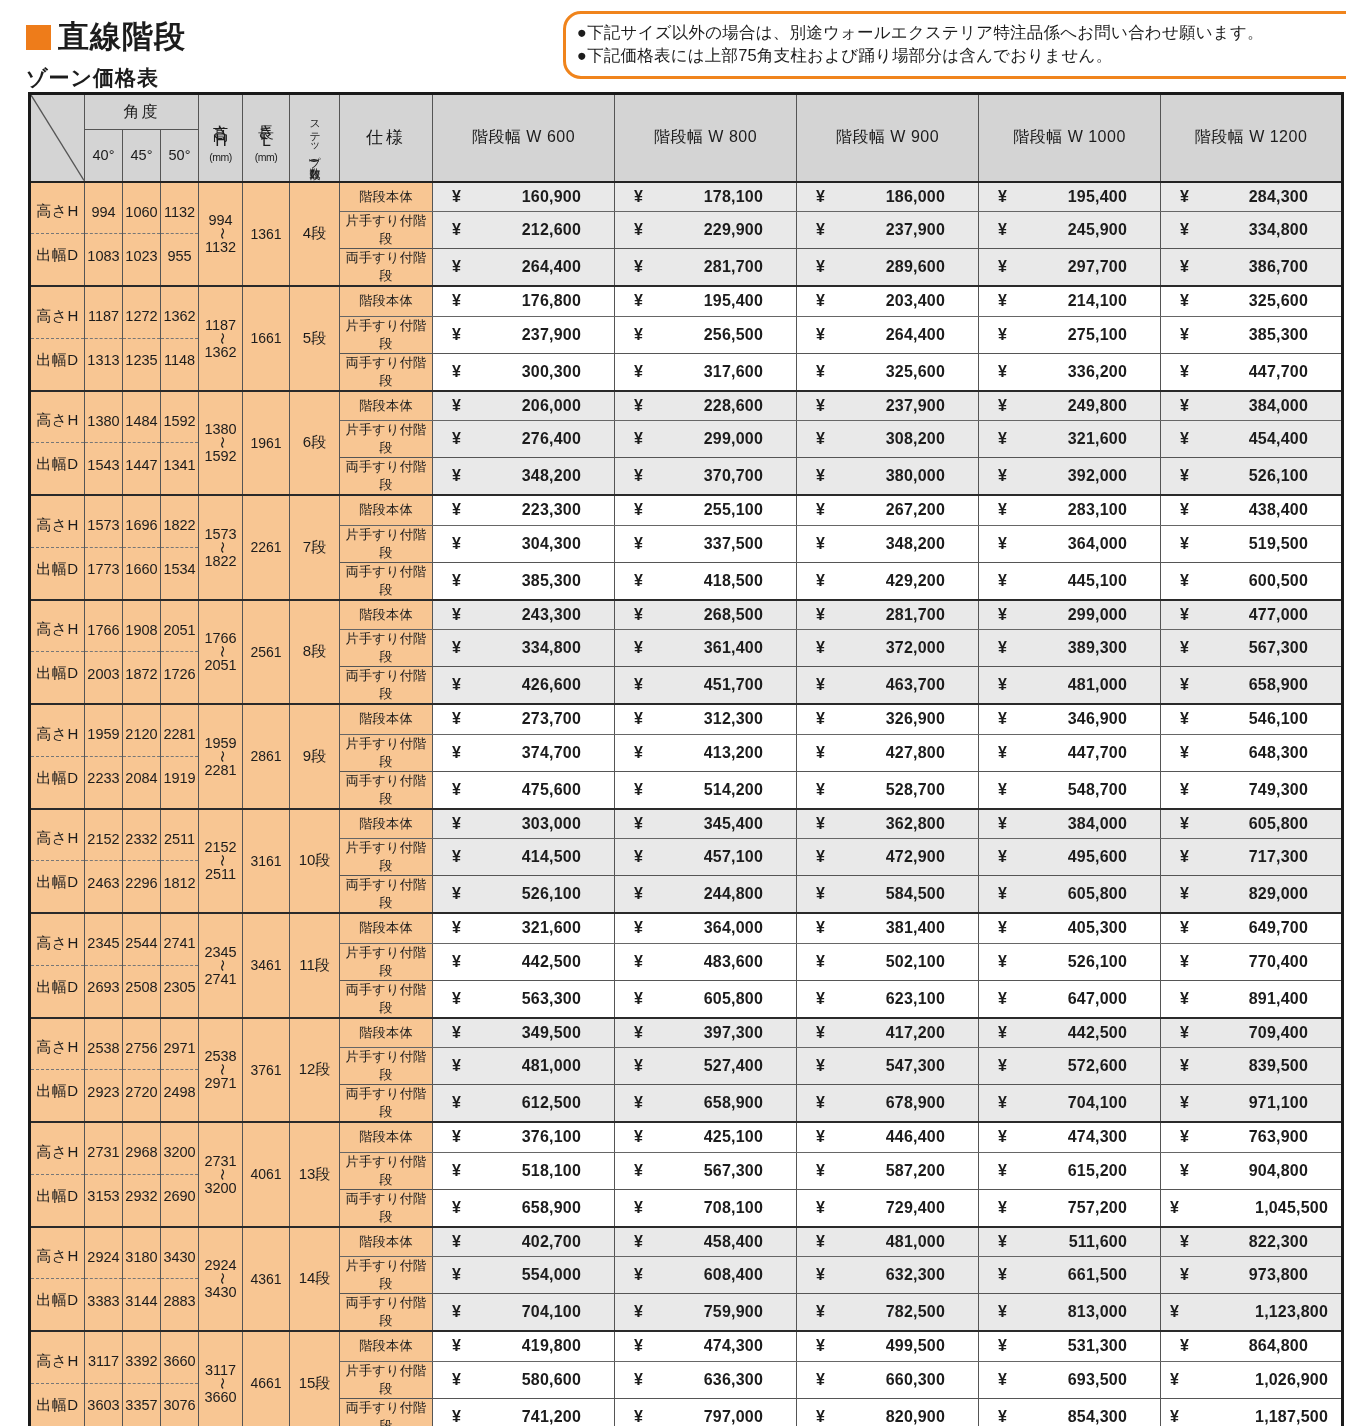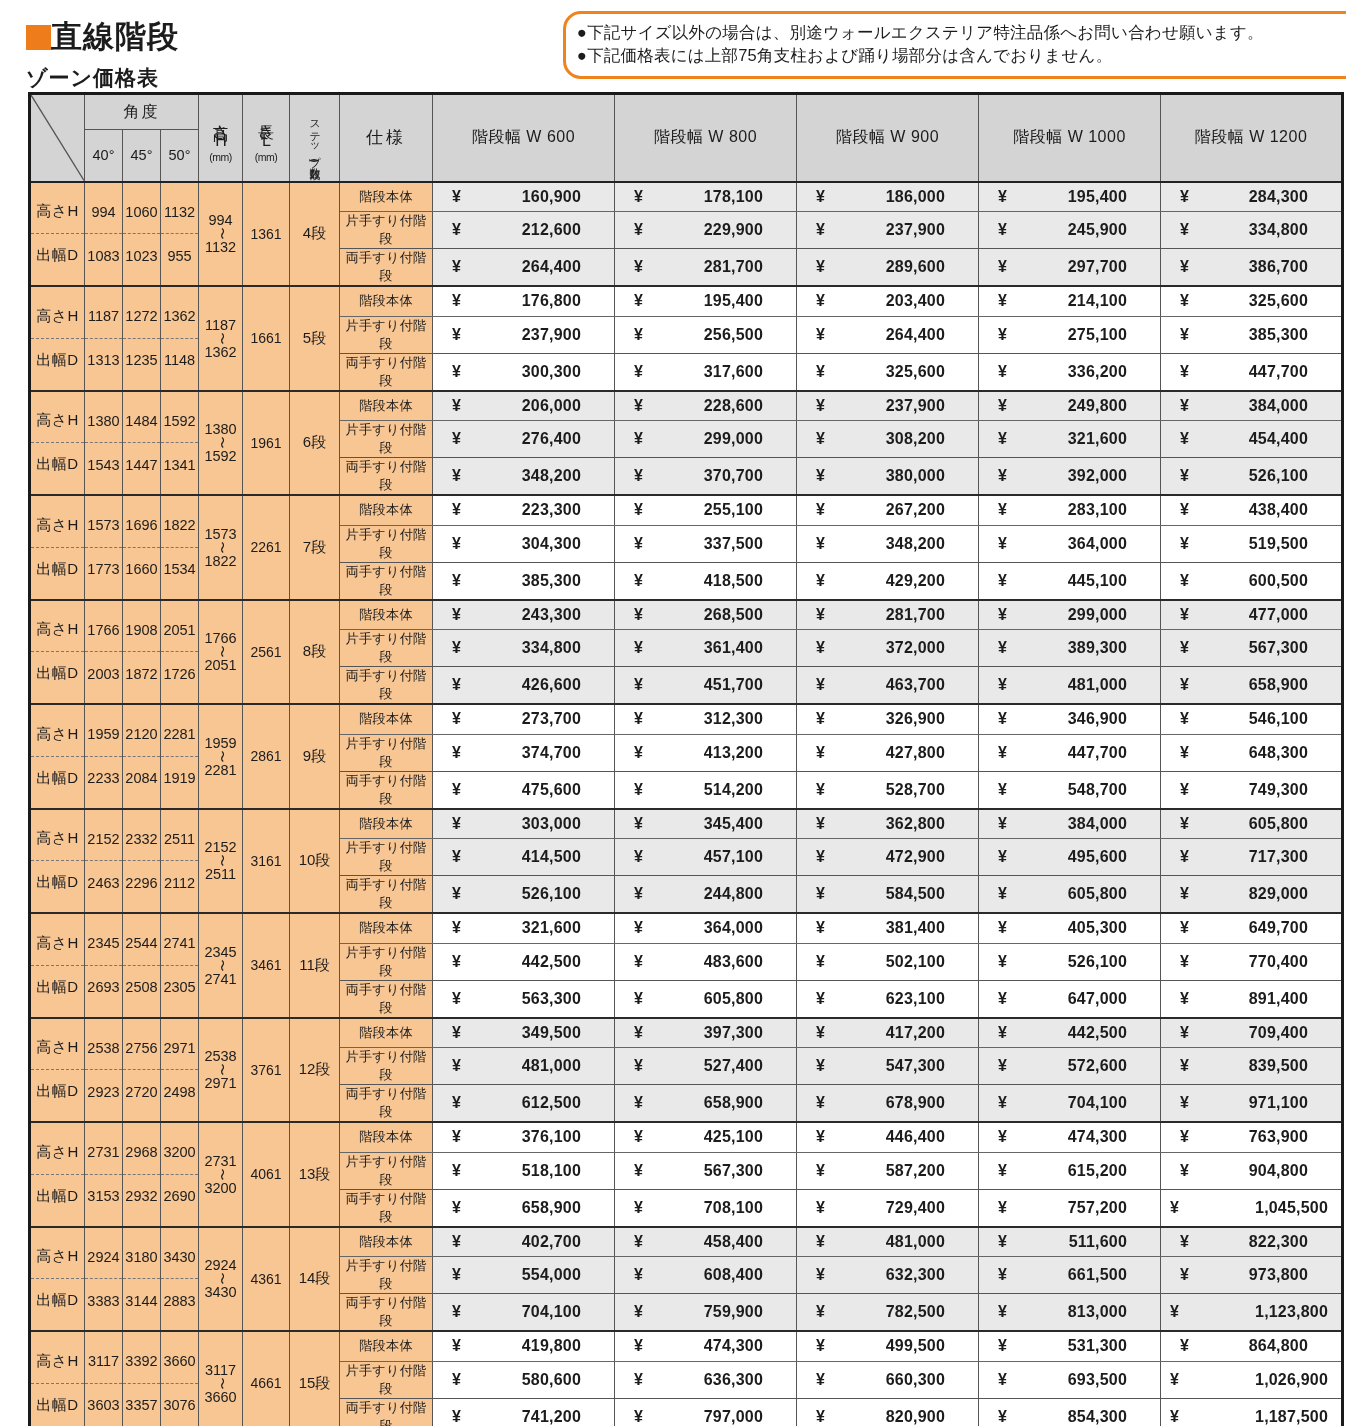--- a/index.html
+++ b/index.html
@@ -1,21 +1,21 @@
 <!DOCTYPE html>
 <html><head>
 <meta charset="utf-8">
 <style>
   * { box-sizing: border-box; margin: 0; padding: 0; }
   html,body { background:#fff; }
   body { width:1346px; height:1426px; font-family:"Liberation Sans", sans-serif; color:#1c1c1c; position:relative; overflow:hidden; }
 
   
   .title-block { position:absolute; top:16px; left:26px; }
-  .main-title { display:flex; align-items:center; font-size:31px; font-weight:bold; letter-spacing:1px; }
+  .main-title { display:flex; align-items:center; gap:7px; font-size:31px; font-weight:bold; letter-spacing:1px; }
   .title-square { width:25px; height:25px; display:inline-block; }
   .sub-title { font-size:21px; font-weight:bold; margin-top:6px; letter-spacing:1px; }
 
   .note-box { position:absolute; left:563px; top:11px; width:904px; border:3px solid; border-radius:18px; padding:7px 11px 8px; background:#fff; }
   .note-line { font-size:16.5px; line-height:1.42; font-weight:500; letter-spacing:0.2px; white-space:nowrap; }
 
   
   table.price { position:absolute; top:92px; left:28px; width:1313px; border-collapse:collapse; table-layout:fixed;
                 border:3px solid #1a1a1a; }
   th, td { border:1px solid #555; text-align:center; vertical-align:middle; padding:0; font-weight:normal; }
@@ -940,21 +940,21 @@
         </td>
         <td class="peach sep-group" rowspan="3">
           <div class="stack">
             <div class="half">2332</div>
             <div class="half dash">2296</div>
           </div>
         </td>
         <td class="peach sep-group" rowspan="3">
           <div class="stack">
             <div class="half">2511</div>
-            <div class="half dash">2112</div>
+            <div class="half dash">1812</div>
           </div>
         </td>
         <td class="peach sep-group" rowspan="3">
           <div class="range">
             <span>2152</span>
             <span class="tilde">〜</span>
             <span>2511</span>
           </div>
         </td>
         <td class="peach len-cell sep-group" rowspan="3">3161</td>

